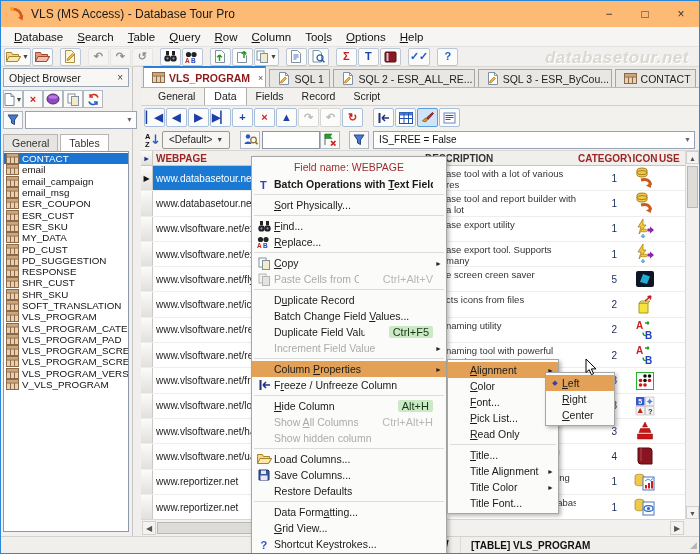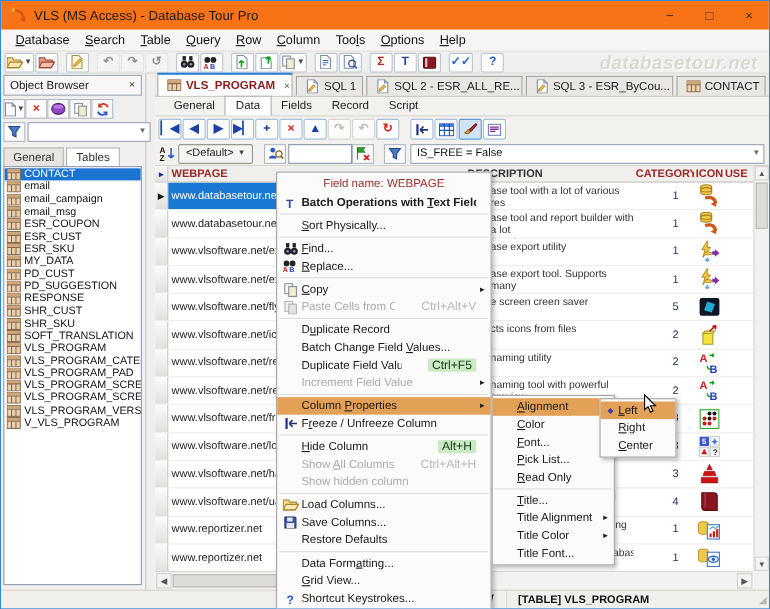--- a/index.html
+++ b/index.html
@@ -1,19 +1,19 @@
 <!DOCTYPE html>
 <html><head>
 <meta charset="utf-8">
 <style>
   html,body{margin:0;padding:0;background:#555;}
   *{box-sizing:border-box;font-family:"Liberation Sans",sans-serif;}
   .window{position:relative;width:700px;height:554px;background:#f0efed;border:1px solid #2b88d8;overflow:hidden;margin:0 auto;}
   
-  .titlebar{position:absolute;left:0;top:0;right:0;height:26px;background:#f97316;display:flex;align-items:center;}
+  .titlebar{position:absolute;left:0;top:0;right:0;height:26px;background:#fdba74;display:flex;align-items:center;}
   .app-icon{margin:0 6px 0 8px;display:flex;}
   .title-text{font-size:12px;color:#1a1a1a;}
   .win-controls{margin-left:auto;display:flex;height:100%;}
   .win-btn{width:36px;height:100%;display:flex;align-items:center;justify-content:center;font-size:12px;color:#333;}
   
   .menubar{position:absolute;top:26px;left:0;right:0;height:19px;background:#f6f5f3;display:flex;align-items:center;padding-left:6px;}
   .menu-item{font-size:11.5px;padding:1px 7px;color:#111;}
   
   .toolbar{position:absolute;top:45px;left:0;right:0;height:21px;background:#f2f0ee;border-top:1px solid #e4e2de;border-bottom:1px solid #dad8d4;display:flex;align-items:center;padding-left:3px;}
   .tbtn{height:18px;min-width:21px;border:1px solid #bcc6d4;border-radius:2px;background:#fbfbfa;display:flex;align-items:center;justify-content:center;margin-right:1px;padding:0 1px;}
@@ -85,21 +85,21 @@
   
   .statusbar{position:absolute;left:0;right:0;bottom:0;height:17px;background:#f0efec;border-top:1px solid #d4d2ce;display:flex;align-items:center;font-size:10px;color:#111;z-index:5;}
   .sb-spacer{width:420px;height:100%;border-right:1px solid #dcdad6;}
   .sb-rw{width:40px;text-align:center;height:100%;line-height:16px;border-right:1px solid #dcdad6;font-weight:bold;}
   .sb-obj{padding-left:10px;font-weight:bold;}
   .sb-grip{margin-left:auto;margin-right:2px;color:#b8b6b2;font-size:9px;}
   
   .popup{position:absolute;background:#fbfbfa;border:1px solid #a6a6a6;box-shadow:2px 2px 4px rgba(0,0,0,.28);z-index:50;padding:2px 0;font-size:10.5px;}
   .ctx-menu{left:250px;top:155px;width:196px;}
   .sub-menu{left:446px;top:358px;width:112px;z-index:55;}
-  .align-menu{left:544px;top:361px;width:70px;z-index:60;}
+  .align-menu{left:544px;top:371px;width:70px;z-index:60;}
   .mhead{height:17px;line-height:17px;text-align:center;color:#9b2f2f;}
   .msep{height:1px;background:#dcdcda;margin:2px 2px;}
   .mi{height:16px;display:flex;align-items:center;padding:0 4px 0 2px;color:#1a1a1a;white-space:nowrap;}
   .mi-icon{flex:0 0 20px;display:flex;justify-content:center;align-items:center;}
   .align-menu .mi-icon{flex:0 0 14px;}
   .mi-label{flex:1;overflow:hidden;}
   .mi-short{margin-left:24px;font-size:11px;color:#333;}
   .mi-short.green{background:#cbe9c4;border-radius:2px;padding:0 4px;color:#163816;}
   .mi.disabled{color:#ababab;}
   .mi.disabled .mi-short{color:#b8b8b8;}

